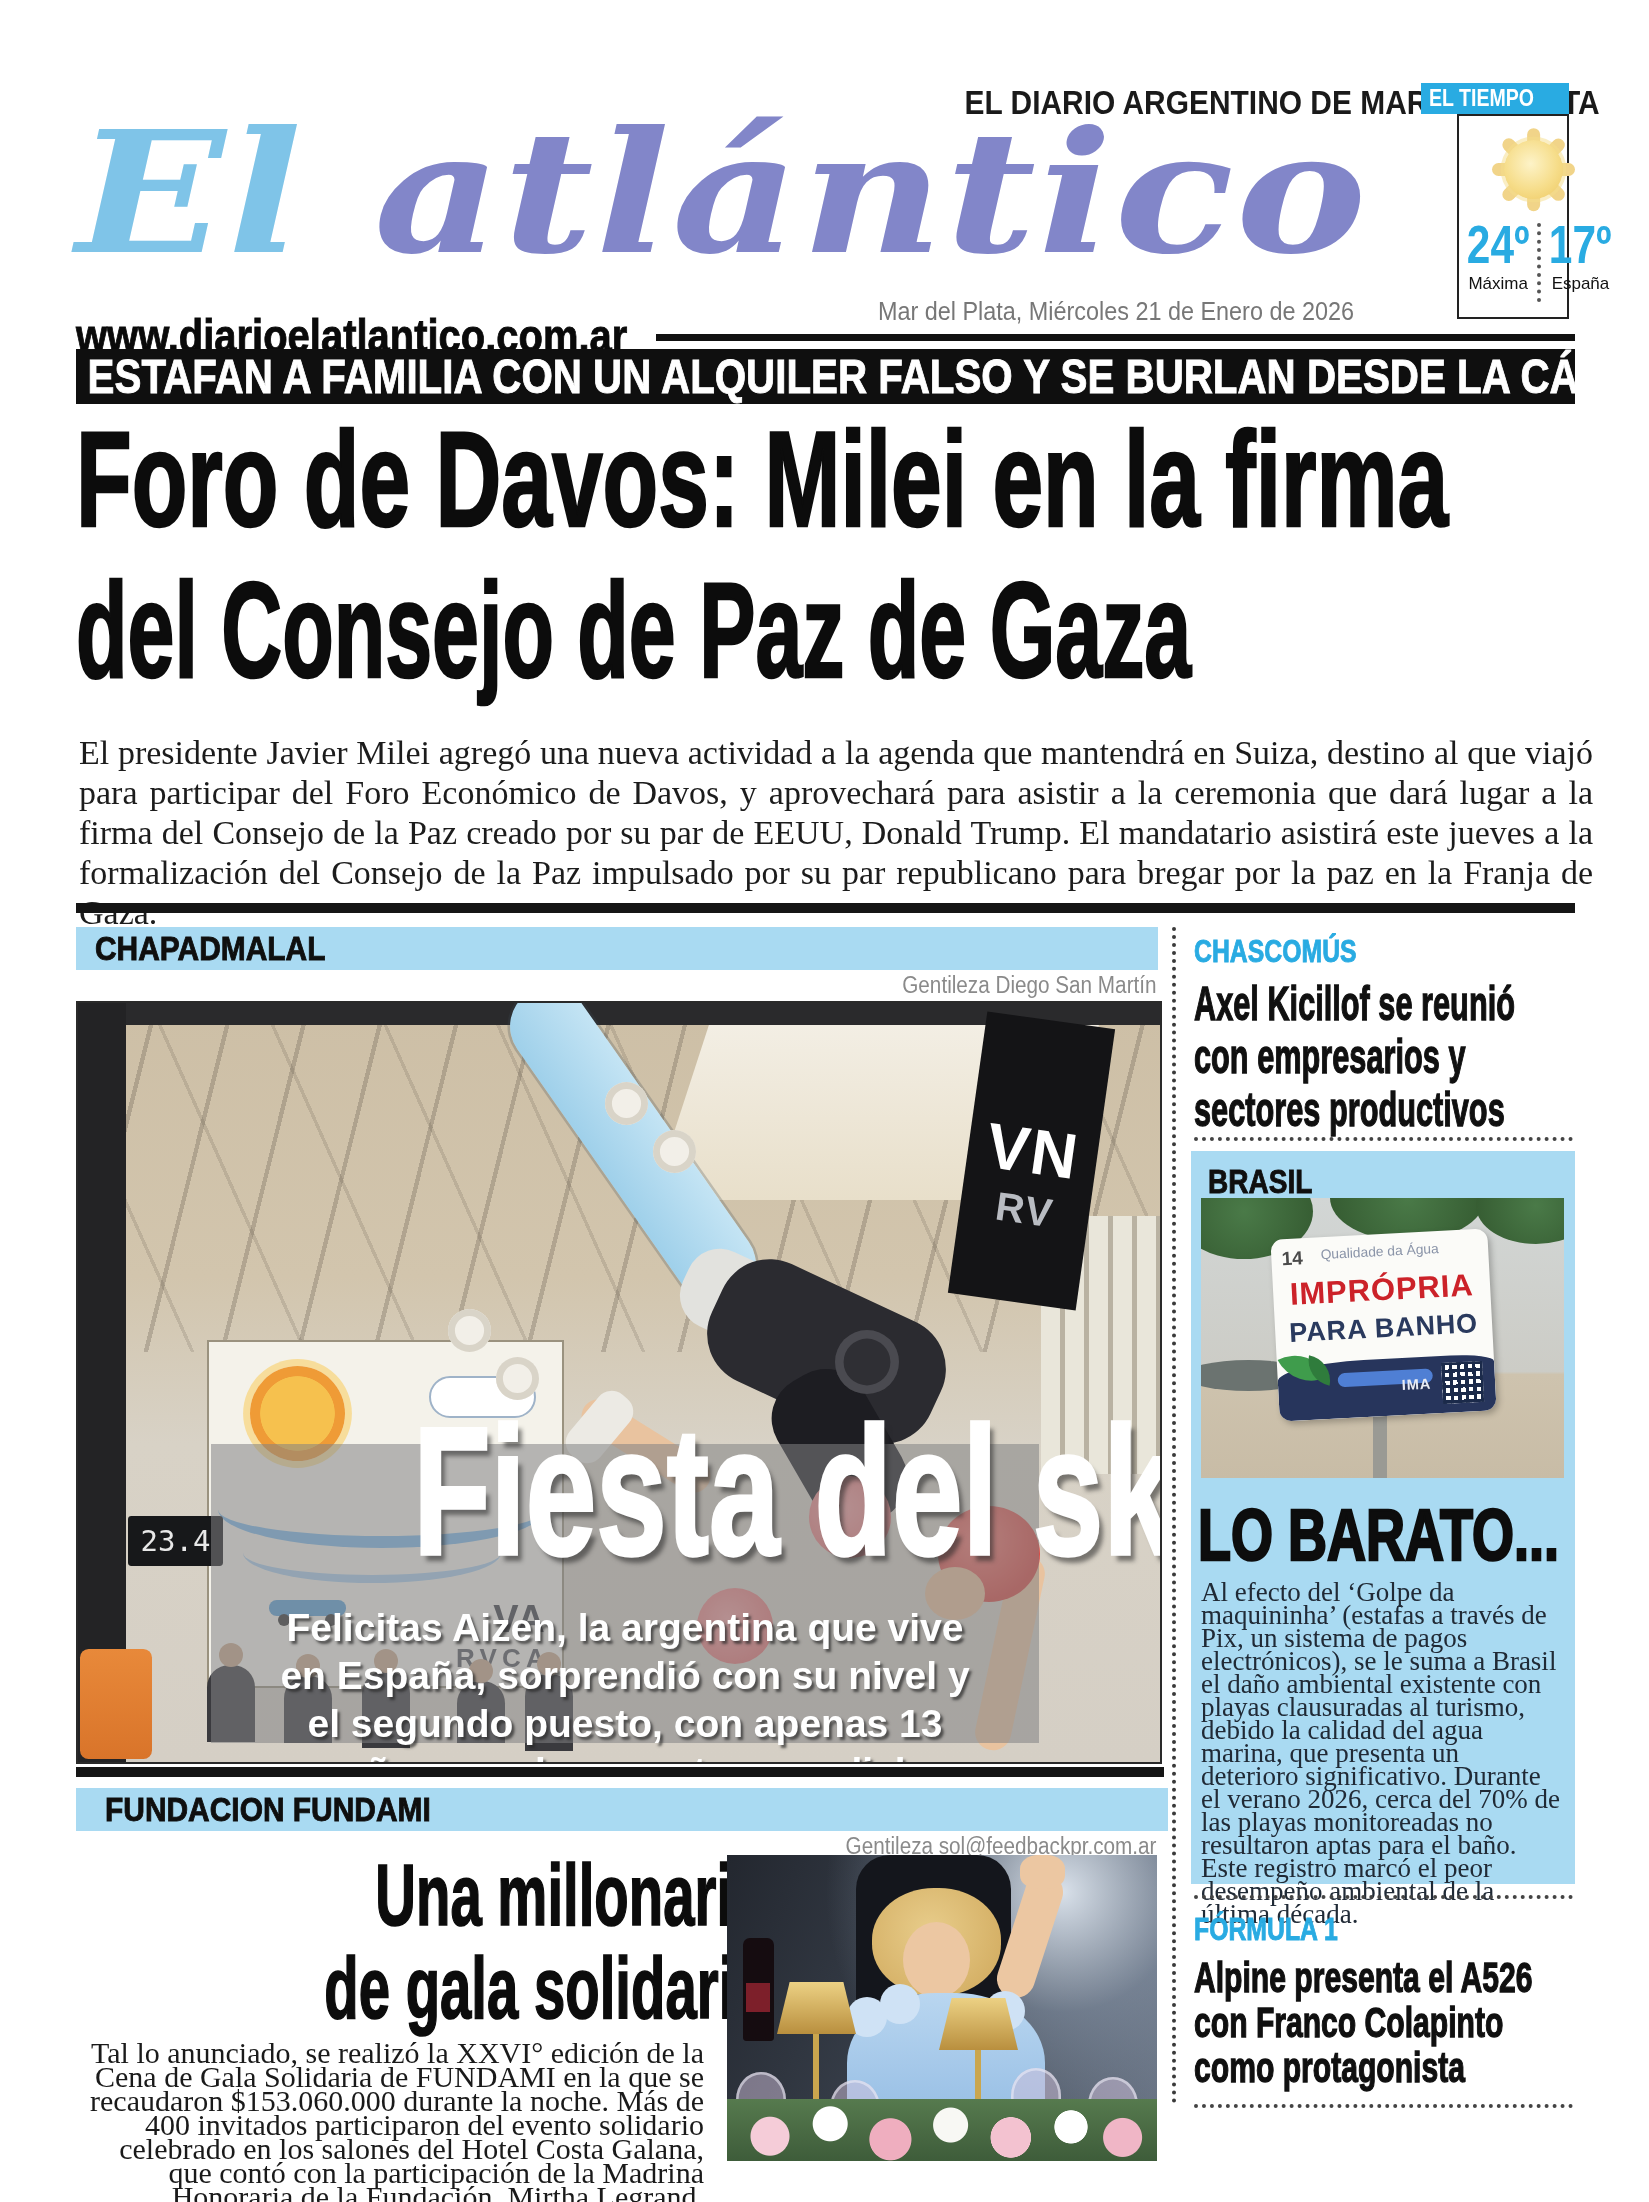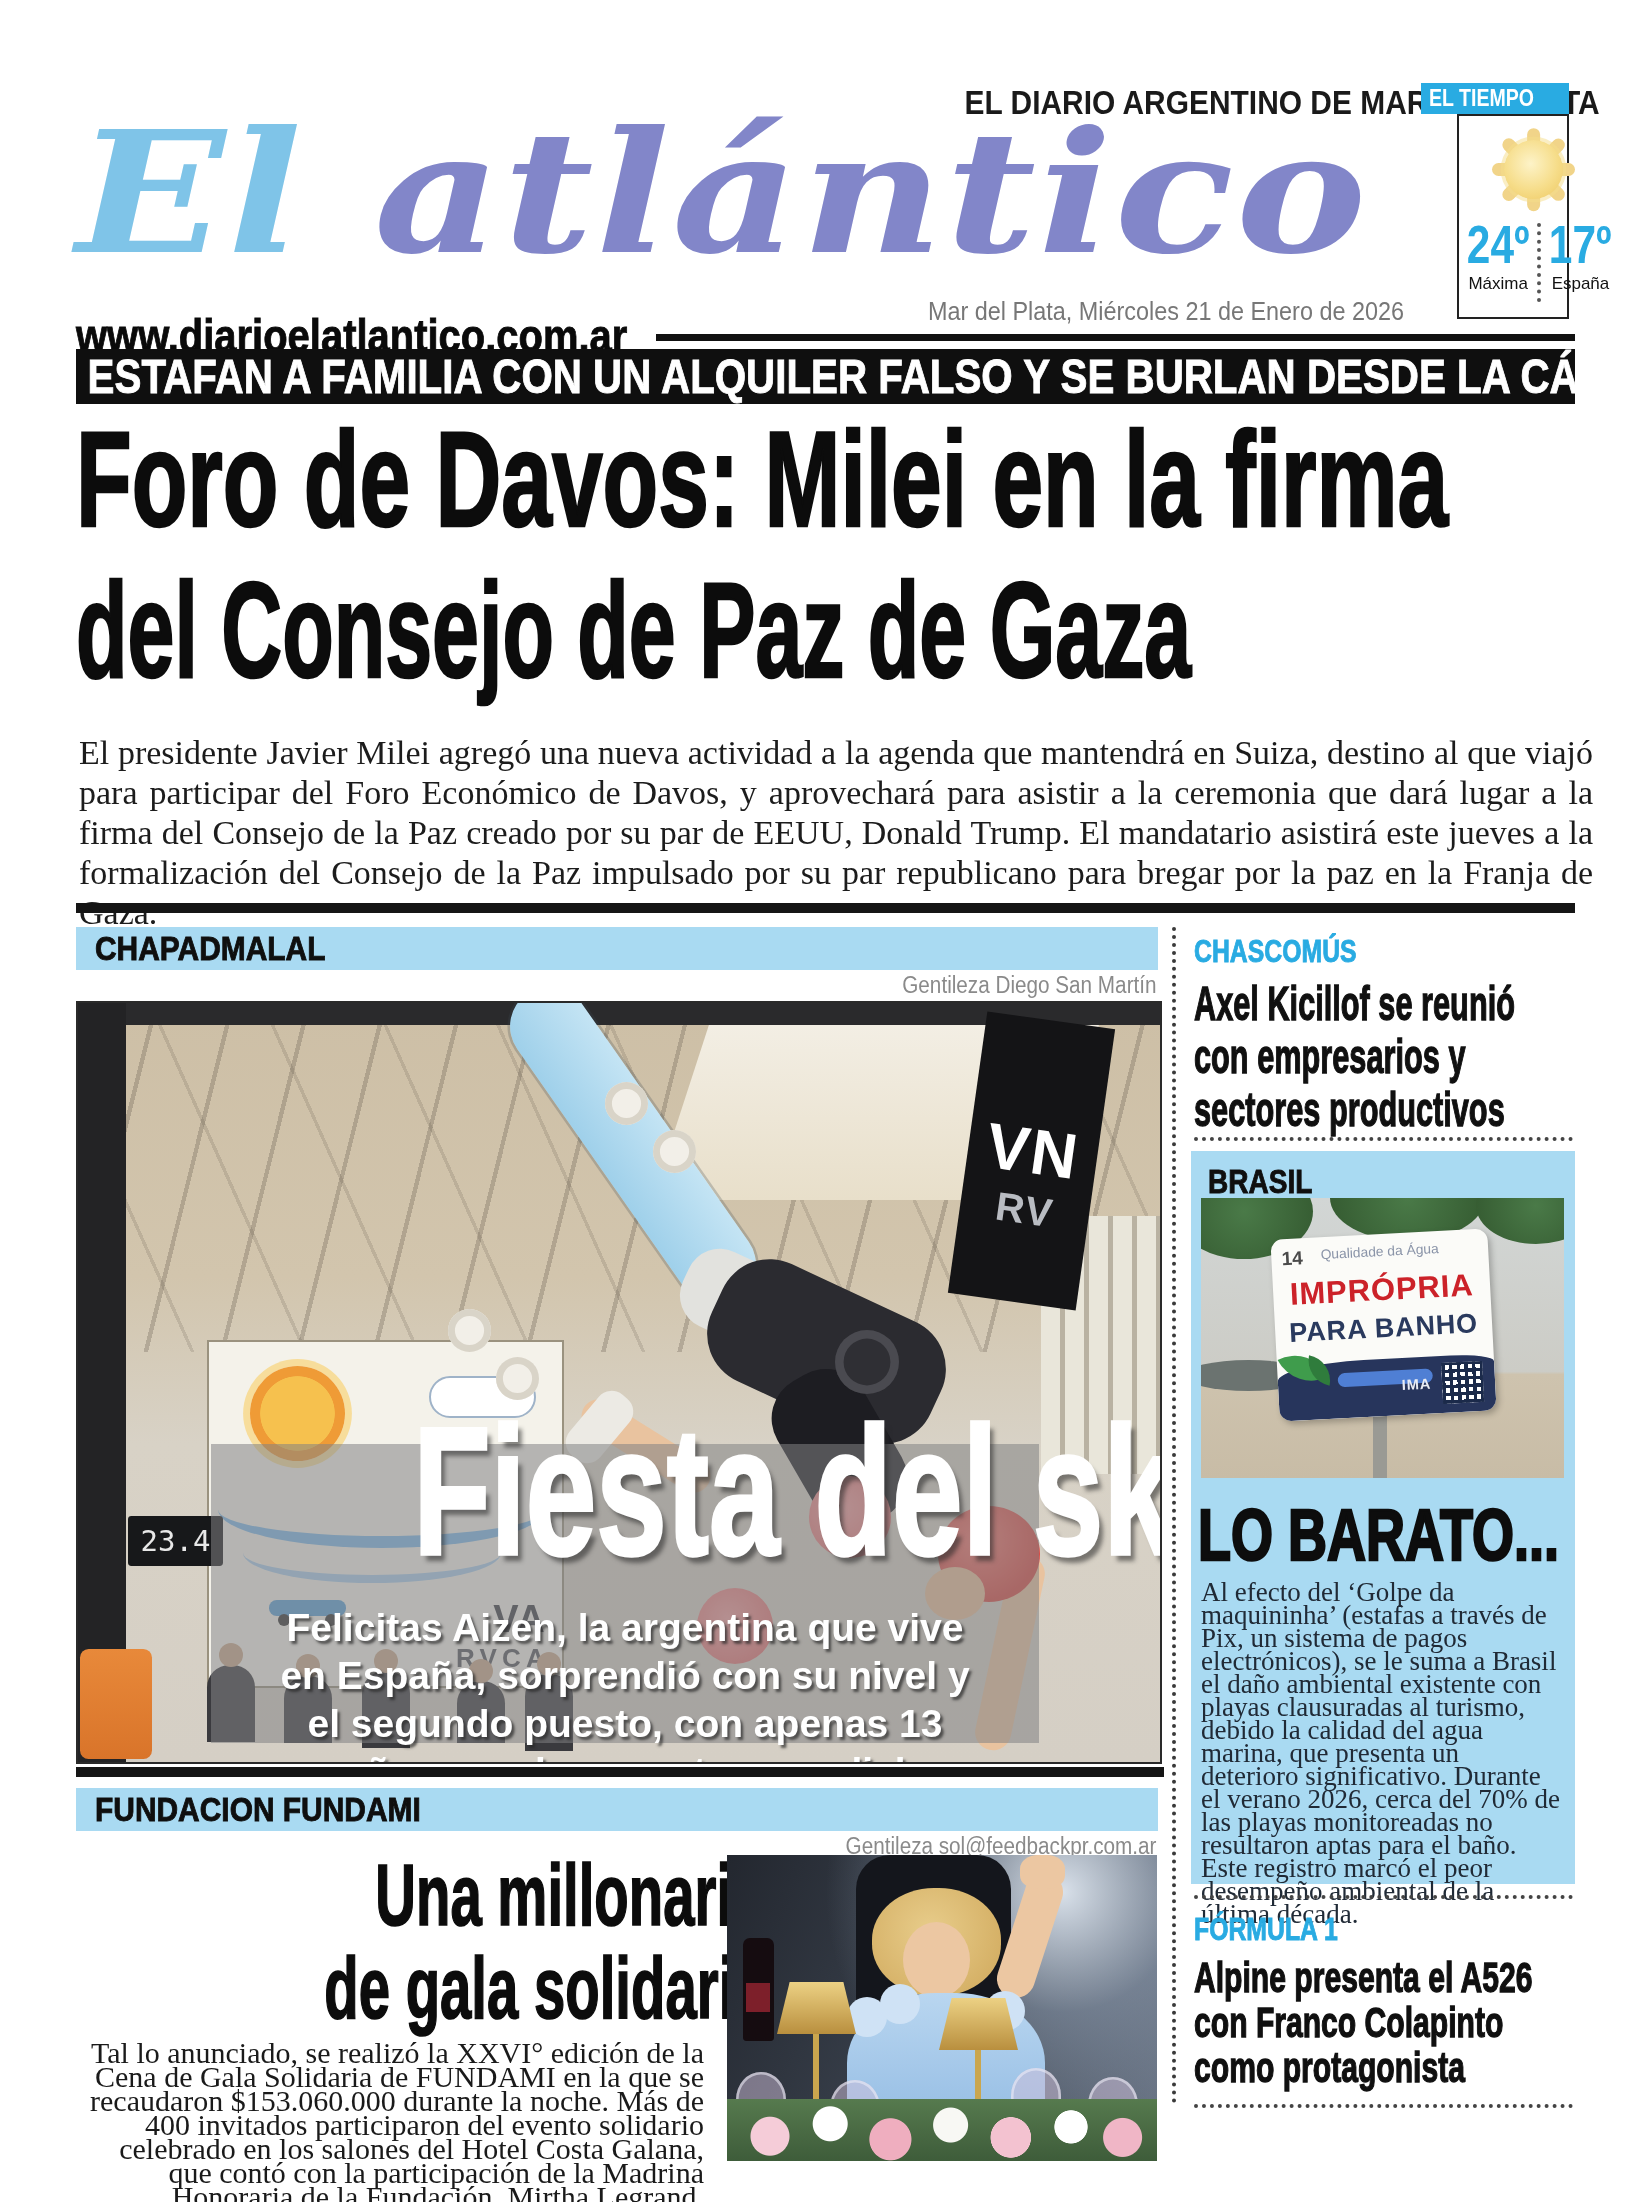--- a/index.html
+++ b/index.html
@@ -26,36 +26,36 @@
   .tempcol{flex:1;text-align:center;}
   .tempval{color:#29abe2;font-weight:700;font-size:53px;line-height:53px;}
   .templab{color:#111;font-size:17px;margin-top:3.4px;}
   .tempdiv{width:0;border-left:4.3px dotted #555;margin-top:5.2px;height:79px;}
 
   .masthead{left:76px;top:102px;font-family:"DejaVu Serif",serif;font-style:italic;font-weight:700;
             font-size:169px;line-height:181px;letter-spacing:1.7px;transform:scaleX(1.16);transform-origin:0 50%;white-space:nowrap;}
   .mh-el{color:#7fc4e8;}
   .mh-rest{color:#8286c9;}
   .website{left:76px;top:284px;font-size:47px;font-weight:700;color:#0a0a0a;margin-top:24px;-webkit-text-stroke:0.9px #0a0a0a;}
-  .dateline{top:296px;left:774px;width:630px;text-align:right;font-size:26px;color:#777;}
+  .dateline{top:296px;left:774px;width:630px;text-align:center;font-size:26px;color:#777;}
   .rule-date{left:656px;top:334px;width:919px;height:6.9px;background:#111;}
 
   .banner{left:76px;top:349px;width:1499px;height:55px;background:#0f0f0f;color:#fff;}
   .banner span{font-size:48px;font-weight:700;line-height:55px;padding-left:13.8px;-webkit-text-stroke:0.9px #fff;}
 
   .headline{left:76px;top:404px;width:1531px;color:#0c0c0c;font-weight:700;}
   .hl-line{font-size:136px;line-height:151px;-webkit-text-stroke:2.6px #0c0c0c;}
 
   .lede{left:79px;top:733px;width:1514px;font-size:34px;line-height:40px;text-align:justify;color:#1c1c1c;}
 
   .rule-full{left:76px;top:903px;width:1499px;height:10.3px;background:#151515;}
   .vdot{left:1172px;top:927px;height:1177px;width:0;border-left:4.3px dotted #3a3a3a;}
 
   
-  .secbar{background:#a9daf2;}
+  .secbar{background:#a9daf2;padding-left:10px;}
   .secbar span{font-size:34px;font-weight:700;color:#0f0f0f;-webkit-text-stroke:0.9px #0f0f0f;}
   .bar-chap{left:76px;top:927px;width:1082px;height:43px;line-height:43px;padding-left:0;}
   .bar-chap span{margin-left:19px;}
   .credit{color:#8a8a8a;font-size:23px;}
   .credit1{left:76px;top:972px;width:1081px;text-align:right;}
   .photo1{left:76px;top:1001px;width:1082px;height:759px;border:2.6px solid #2a2a2a;box-sizing:content-box;overflow:hidden;background:linear-gradient(180deg,#cdbfa6 0%,#d2c5ad 36%,#d8d2c6 58%,#d5cfc5 100%);}
   .p1roof{position:absolute;left:0;top:0;width:100%;height:46%;
           background:repeating-linear-gradient(104deg,rgba(92,82,70,.28) 0 4.3px,rgba(0,0,0,0) 4.3px 74px),
                      repeating-linear-gradient(66deg,rgba(92,82,70,.18) 0 3.4px,rgba(0,0,0,0) 3.4px 103px);}
   .p1sky{position:absolute;right:8%;top:0;width:36%;height:26%;background:linear-gradient(180deg,#f4f0e7,#e8dfca);transform:skewX(-18deg);}

